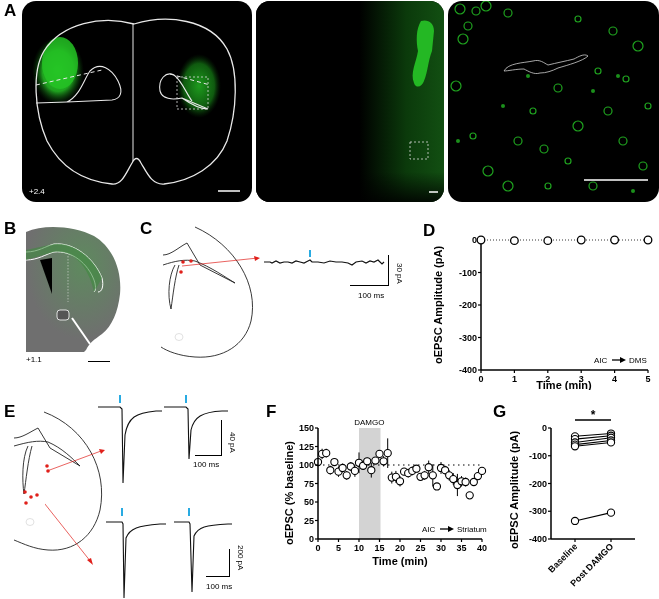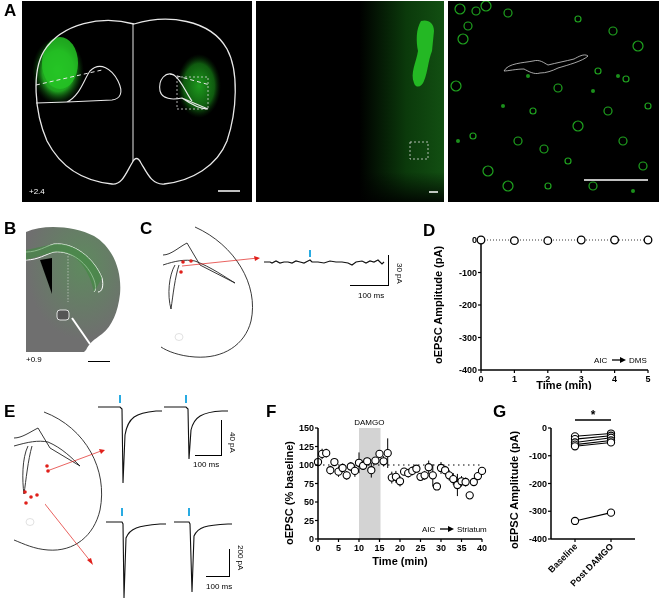--- a/index.html
+++ b/index.html
@@ -1,19 +1,19 @@
 <!DOCTYPE html>
 <html><head>
 <meta charset="utf-8">
 <style>
   html, body { margin:0; padding:0; background:#ffffff; }
   body { width:659px; height:599px; position:relative; overflow:hidden; font-family:"Liberation Sans", sans-serif; color:#000; }
   .abs { position:absolute; }
   .panel-letter { position:absolute; font-family:"Liberation Sans", sans-serif; font-weight:bold; font-size:17px; line-height:1; }
-  .micro { position:absolute; background:#000; overflow:hidden; }
+  .micro { position:absolute; background:#000; overflow:hidden;border-radius:14px; }
   .micro svg { position:absolute; left:0; top:0; }
   .small-label { position:absolute; font-size:8px; color:#fff; }
   .dark-label { position:absolute; font-size:8px; color:#000; }
   svg text { font-family:"Liberation Sans", sans-serif; }
 </style>
 </head>
 <body>
 
 <div class="panel-letter" style="left:4px;top:2px;">A</div>
 
@@ -132,21 +132,21 @@
     <path d="M2,10 C20,2 50,4 70,14 C90,26 98,50 96,72 C94,90 88,104 78,112 C70,118 66,120 62,128 L60,130 L2,130 Z" fill="url(#gB)"></path>
     <path d="M2,30 C14,30 22,24 30,22 C50,20 70,36 78,56 C80,64 78,70 74,70" fill="none" stroke="#ffffff" stroke-width="1"></path>
     <path d="M2,38 C14,38 22,32 30,30 C48,28 64,42 70,58 C72,64 72,68 70,70" fill="none" stroke="#ffffff" stroke-width="1"></path>
     <path d="M2,28 L30,22 C50,20 70,36 78,56 L70,70 C64,42 48,28 30,30 L2,38 Z" fill="#3f8a3f" opacity="0.6"></path>
     <polygon points="16,38 28,36 28,72" fill="#000"></polygon>
     <line x1="44" y1="34" x2="44" y2="80" stroke="#dddddd" stroke-width="0.6" stroke-dasharray="1.5,1.5"></line>
     <rect x="33" y="88" width="12" height="10" rx="3" fill="#555" stroke="#fff" stroke-width="0.8"></rect>
     <path d="M48,96 L66,122" stroke="#ffffff" stroke-width="2"></path>
   </svg>
 </div>
-<div class="dark-label" style="left:26px;top:355px;">+0.9</div>
+<div class="dark-label" style="left:26px;top:355px;">+1.1</div>
 <div class="abs" style="left:88px;top:361px;width:22px;height:1px;background:#000;"></div>
 
 <div class="panel-letter" style="left:140px;top:220px;">C</div>
 <div class="abs" style="left:155px;top:225px;width:110px;height:136px;">
   <svg width="110" height="136" viewBox="0 0 110 136">
     <path d="M40,2 C80,20 104,60 96,96 C90,120 68,134 40,132 C24,131 12,126 6,122" fill="none" stroke="#222" stroke-width="0.9"></path>
     <path d="M8,30 C16,30 24,22 32,18 L45,40 L80,58" fill="none" stroke="#222" stroke-width="0.9"></path>
     <path d="M8,40 C20,36 30,34 40,36 C56,42 70,52 80,58" fill="none" stroke="#222" stroke-width="0.9"></path>
     <path d="M20,40 C14,50 12,70 16,84" fill="none" stroke="#222" stroke-width="0.9"></path>
     <path d="M24,40 C20,52 18,70 16,84" fill="none" stroke="#222" stroke-width="0.9"></path>

